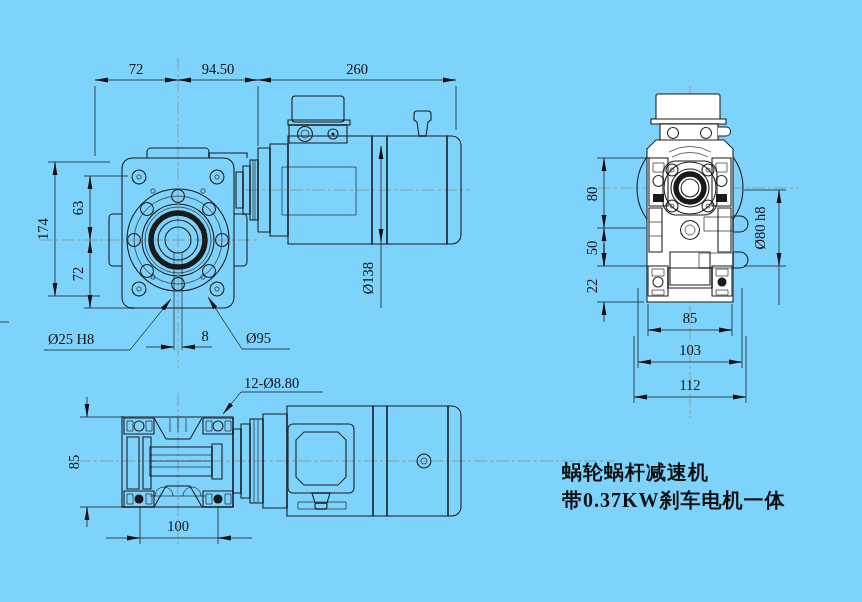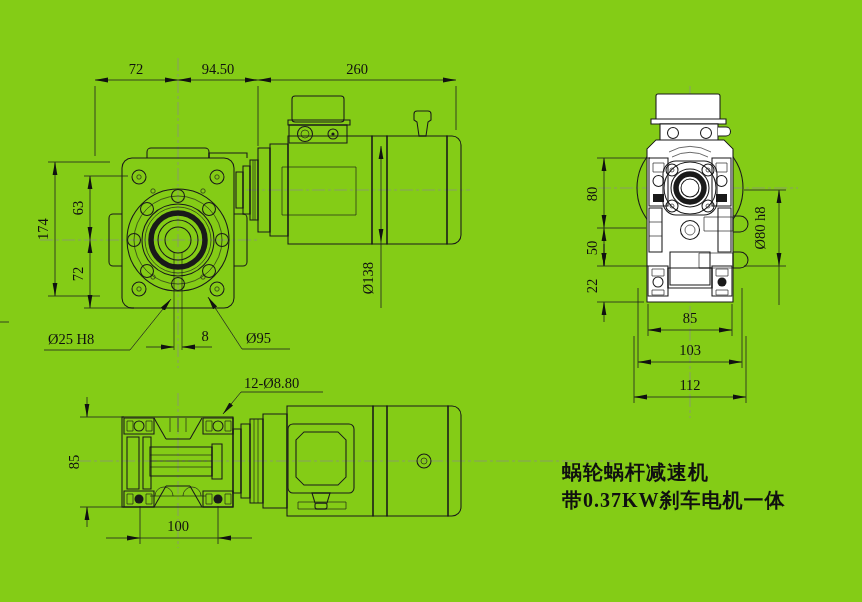--- a/index.html
+++ b/index.html
@@ -1,16 +1,16 @@
 <!DOCTYPE html>
 <html><head>
 <meta charset="utf-8">
 <style>
   html,body{margin:0;padding:0;background:#ffffff;}
-  .page{position:relative;width:862px;height:602px;background:#84cc16;overflow:hidden;}
+  .page{position:relative;width:862px;height:602px;background:#7dd3fc;overflow:hidden;}
   svg{position:absolute;left:0;top:0;}
   svg *{vector-effect:non-scaling-stroke;}
   .p  line,.p path,.p rect,.p circle{fill:none;stroke:#1a1a1a;stroke-width:1.05;}
   .p .t{stroke-width:.65;}
   .p .thick{stroke-width:5.5;}
   .p .fill{fill:#1a1a1a;stroke:none;}
   .p .pf{fill:#ffffff;}
   .dim line,.dim path{fill:none;stroke:#222;stroke-width:.8;}
   .cl{stroke:#8a8a8a;stroke-width:.7;stroke-dasharray:13 3 3 3;fill:none;}
   text{font-family:"Liberation Serif",serif;font-size:14.5px;fill:#101010;stroke:none;}

